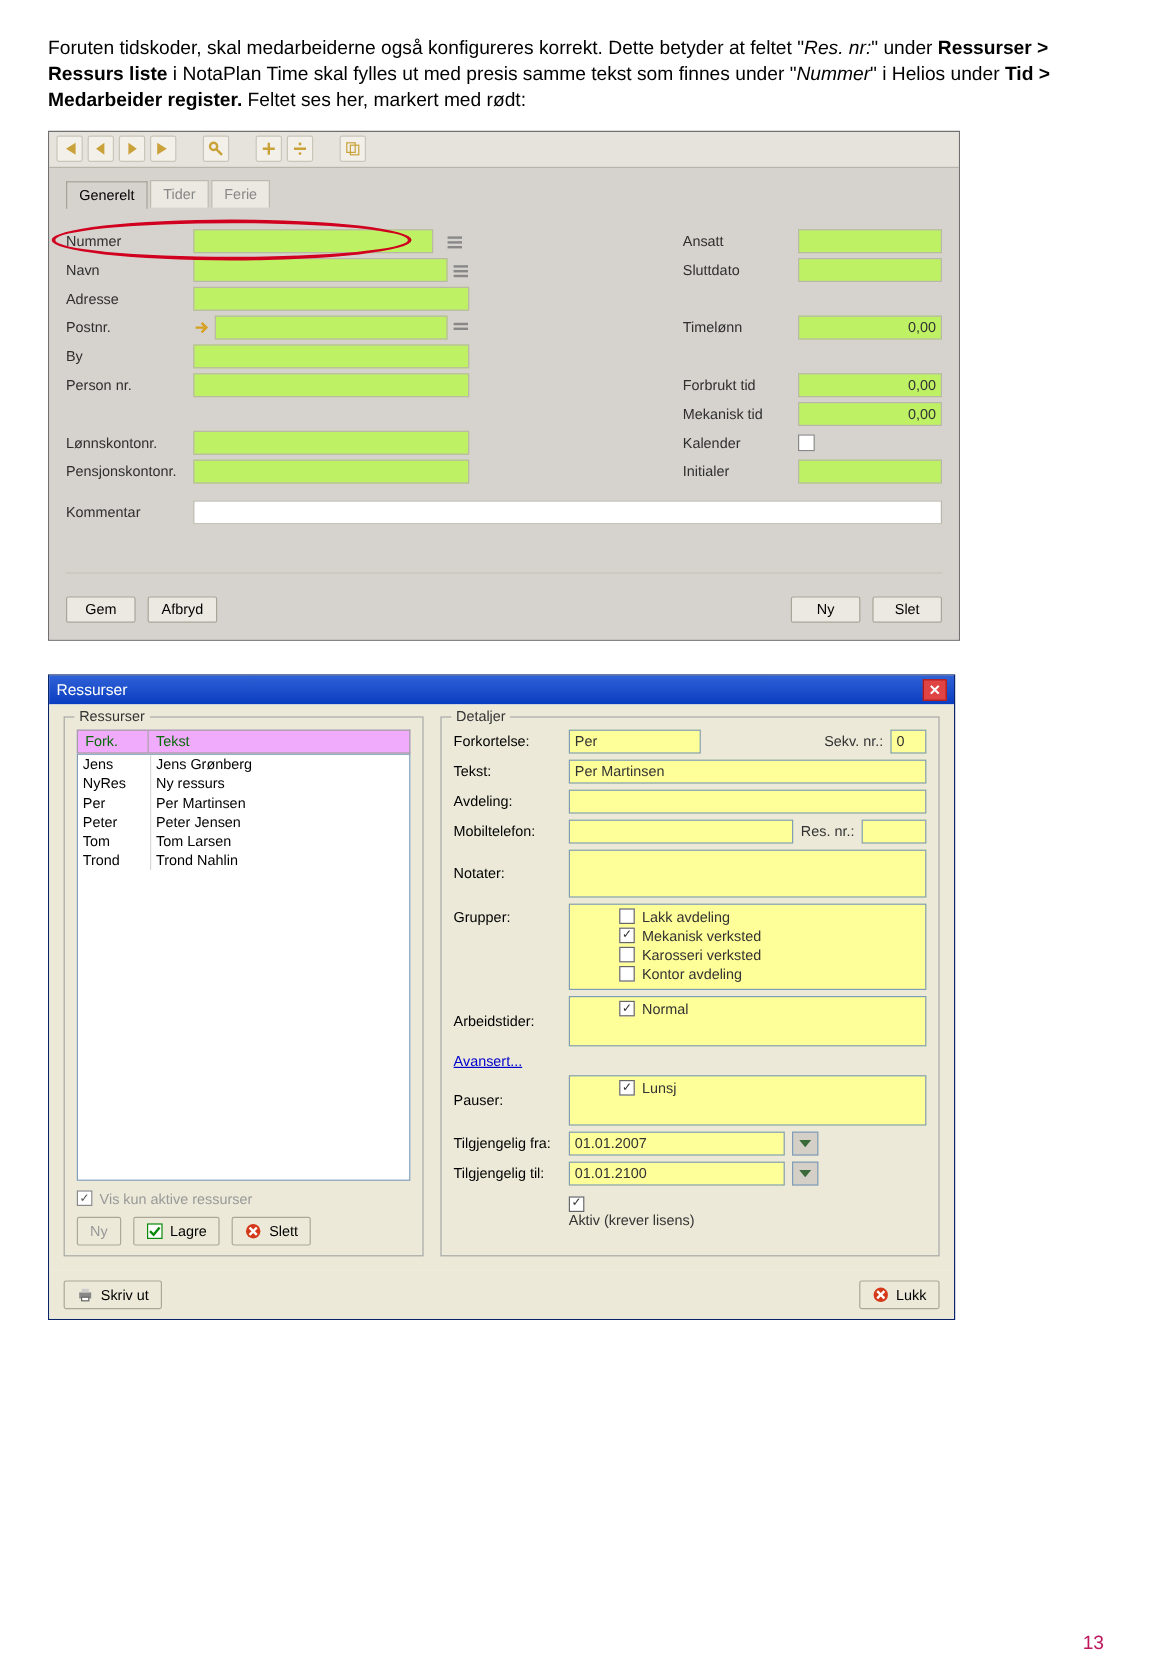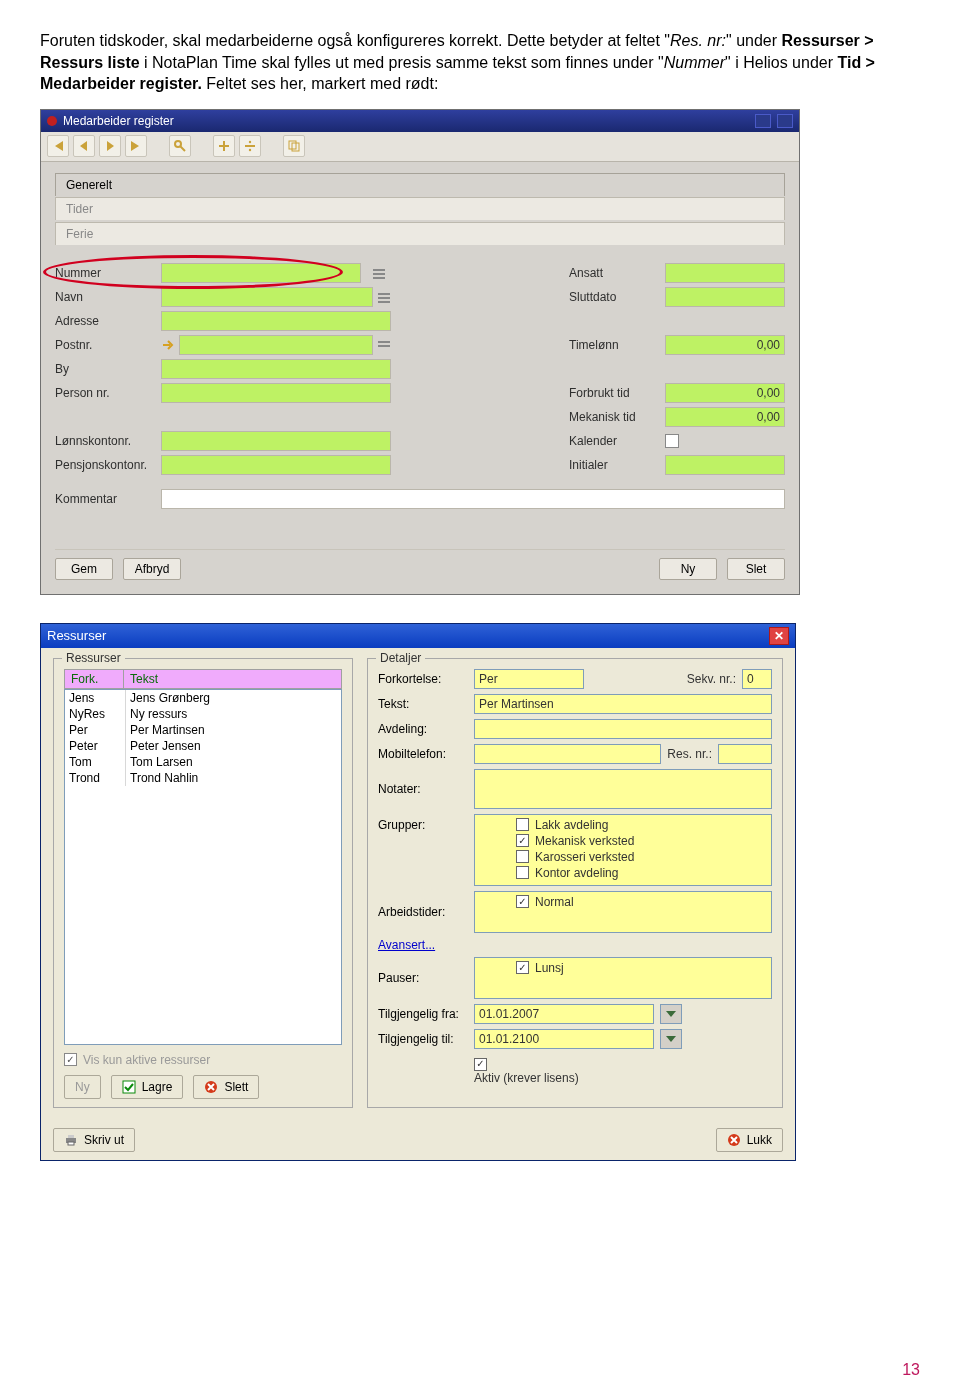--- a/index.html
+++ b/index.html
@@ -55,21 +55,21 @@
   }
   .tbtn {
     width: 22px; height: 22px;
     background: #f2f0e8;
     border: 1px solid #c9c5ba;
     border-radius: 2px;
     display: flex; align-items: center; justify-content: center;
   }
   .tbtn svg { width: 14px; height: 14px; }
   .medbody { padding: 10px 14px 14px 14px; background: #d6d3ce; }
-  .tabs { display: flex; gap: 2px; margin-bottom: 18px; flex-direction: column; }
+  .tabs { display: flex; gap: 2px; margin-bottom: 18px; }
   .tab {
     padding: 4px 10px;
     background: #ece9e2;
     border: 1px solid #bdb9ae;
     border-bottom: none;
     font-size: 12px;
     color: #888;
   }
   .tab.active {
     background: #d6d3ce;
@@ -103,21 +103,21 @@
   .small-ic { width: 14px; height: 14px; }
   .cbox { width: 14px; height: 14px; background:#fff; border:1px solid #888; }
   .comment-field {
     grid-column: 2 / span 5;
     background:#fff; border:1px solid #bab6ab; height:20px;
   }
   .btn-row {
     display: flex;
     gap: 10px;
     margin-top: 40px;
-    padding-top: 8px;
+    padding-top: 19px;
     border-top: 1px solid #c8c4ba;
     justify-content: center;
   }
   .btn-row .spacer { flex: 1; }
   .wbtn {
     min-width: 58px; height: 22px;
     background: #ece9e2;
     border: 1px solid #aaa59a;
     border-radius: 2px;
     font-size: 12px;
@@ -240,27 +240,20 @@
 </style>
 </head>
 <body>
 
 <p class="intro">
   <span>Foruten tidskoder, skal medarbeiderne også konfigureres korrekt. Dette betyder at feltet "</span><i>Res. nr:</i><span>" under </span><b>Ressurser &gt; Ressurs liste</b><span> i NotaPlan Time skal fylles ut med presis samme tekst som finnes under "</span><i>Nummer</i><span>" i Helios under </span><b>Tid &gt; Medarbeider register.</b><span> Feltet ses her, markert med rødt:</span>
 </p>
 
 <div class="screenshot">
 <div class="window medarb">
-  <div class="titlebar">
-    <span class="dot"></span>
-    <span>Medarbeider register</span>
-    <span class="spacer"></span>
-    <span class="winbtn"></span>
-    <span class="winbtn"></span>
-  </div>
   <div class="toolbar">
     <span class="tbtn">
           <svg viewBox="0 0 14 14">
             <path d="M2 2v10M12 2L4 7l8 5z" fill="#caa23a"></path>
           </svg>
         </span>
     <span class="tbtn">
           <svg viewBox="0 0 14 14">
             <path d="M10 2L3 7l7 5z" fill="#caa23a"></path>
           </svg>

